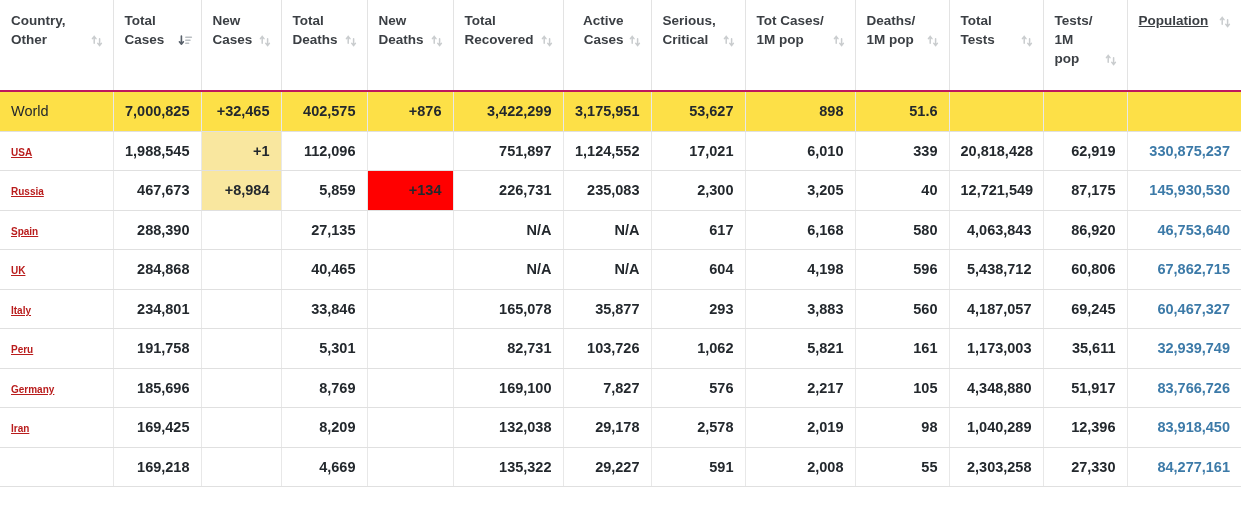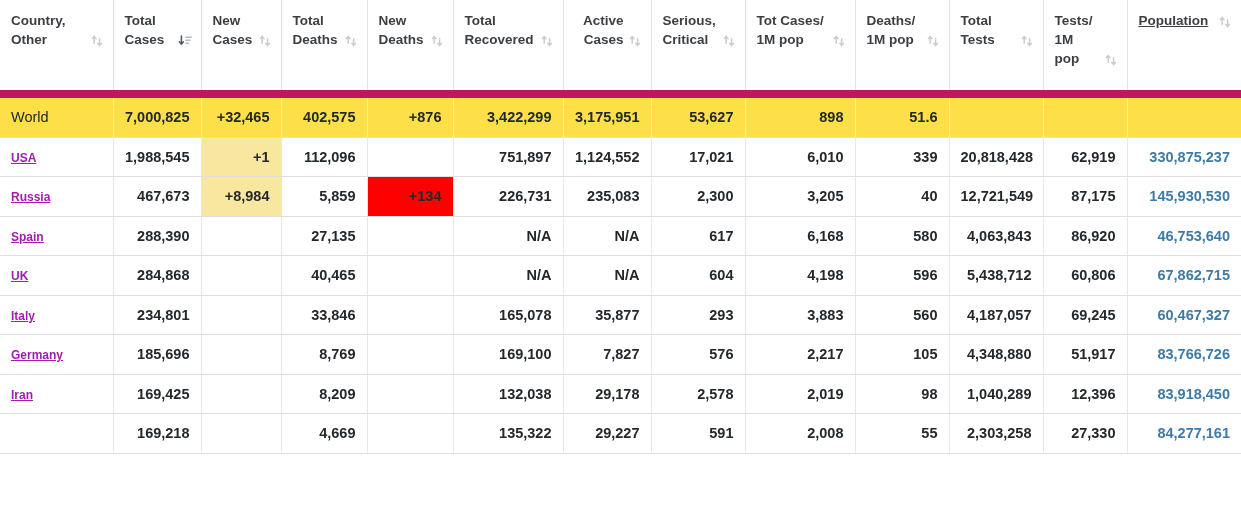--- a/index.html
+++ b/index.html
@@ -26,21 +26,21 @@
   #covid-table thead th {
     background: #ffffff;
     color: #3b3f44;
     font-weight: bold;
     font-size: 13.5px;
     line-height: 19px;
     text-align: left;
     vertical-align: top;
     padding: 11px 9px 22px 11px;
     border-right: 1px solid #e3e3e3;
-    border-bottom: 8px solid #be185d;
+    border-bottom: 2px solid #be185d;
     height: 36px;
     position: relative;
     white-space: normal;
     cursor: pointer;
   }
   #covid-table thead th:last-child {
     border-right: none;
     text-decoration: underline;
   }
   th .th-inner {
@@ -77,24 +77,24 @@
   }
   #covid-table tbody td:last-child {
     border-right: none;
     margin-left: 8px;
   }
   #covid-table tbody td.country {
     text-align: left;
     font-weight: normal;
   }
   #covid-table tbody td.country a {
-    color: #a21caf;
+    color: #b91c1c;
     text-decoration: underline;
     font-weight: bold;
-    font-size: 12px;
+    font-size: 10px;
     cursor: pointer;
   }
   #covid-table tbody td.pop {
     color: #3c7aa8;
   }
 
   
   tr.total-row td {
     background: #fde047;
     color: #3d4145;
@@ -328,20 +328,35 @@
         <td>165,078</td>
         <td>35,877</td>
         <td>293</td>
         <td>3,883</td>
         <td>560</td>
         <td>4,187,057</td>
         <td>69,245</td>
         <td class="pop">60,467,327</td>
       </tr>
       <tr>
+        <td class="country"><a>Peru</a></td>
+        <td>191,758</td>
+        <td></td>
+        <td>5,301</td>
+        <td></td>
+        <td>82,731</td>
+        <td>103,726</td>
+        <td>1,062</td>
+        <td>5,821</td>
+        <td>161</td>
+        <td>1,173,003</td>
+        <td>35,611</td>
+        <td class="pop">32,939,749</td>
+      </tr>
+      <tr>
         <td class="country"><a>Germany</a></td>
         <td>185,696</td>
         <td></td>
         <td>8,769</td>
         <td></td>
         <td>169,100</td>
         <td>7,827</td>
         <td>576</td>
         <td>2,217</td>
         <td>105</td>

